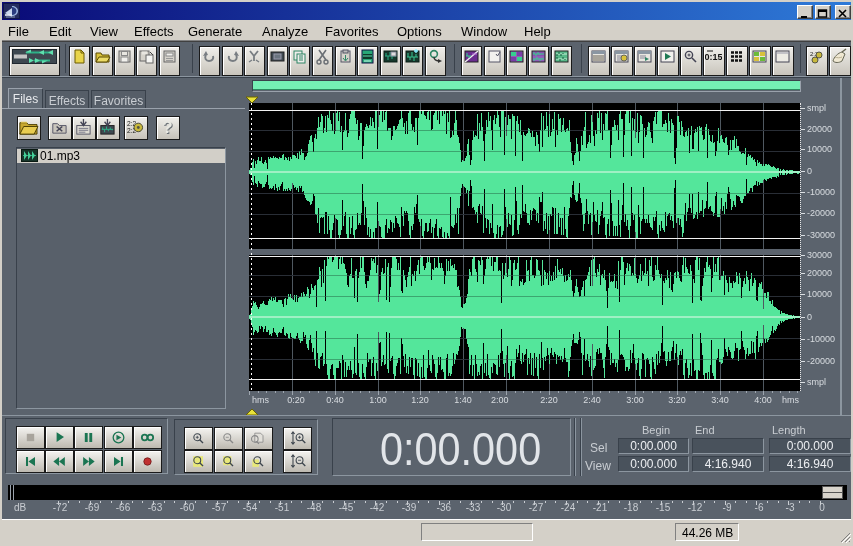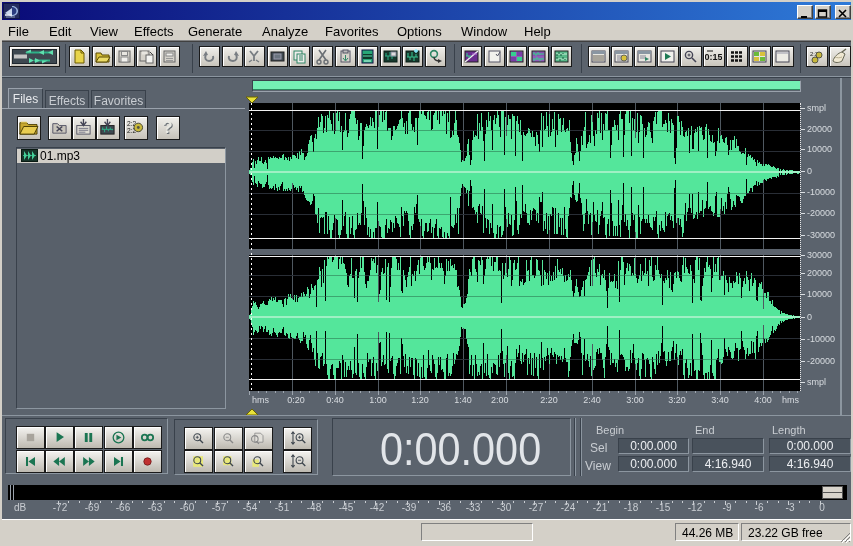--- a/index.html
+++ b/index.html
@@ -7,21 +7,21 @@
 .abs{position:absolute;}
 
 #title{left:0px;top:0px;width:849px;height:18px;background:linear-gradient(90deg,#0a0b78,#2e7ad8);}
 #title .txt{color:#fff;font-size:13px;font-weight:bold;letter-spacing:0px;}
 .tbtn{top:3px;width:16px;height:14px;background:#D4D0C8;border:1px solid;border-color:#fff #404040 #404040 #fff;box-shadow:inset -1px -1px 0 #808080;}
 
 #menu{left:0px;top:18px;width:849px;height:21px;background:#D4D0C8;border-bottom:1px solid #808080;}
 #menu span{position:absolute;top:4px;font-size:13px;color:#000;}
 
 #toolbar{left:0px;top:39px;width:849px;height:35px;background:#5B636D;border-top:1px solid #404040;}
-.tbbtn{position:absolute;top:4px;width:21px;height:21px;background:linear-gradient(180deg,#EFEEEA,#C9C5BC);border:1px solid #1a1a1a;box-shadow:inset 1px 1px 0 #fff;}
+.tbbtn{position:absolute;top:4px;width:21px;height:30px;background:linear-gradient(180deg,#EFEEEA,#C9C5BC);border:1px solid #1a1a1a;box-shadow:inset 1px 1px 0 #fff;}
 .sep{position:absolute;top:2px;width:1px;height:29px;background:#8C96A0;border-left:1px solid #39414b;}
 
 .sunk{border:1px solid;border-color:#39414B #8C96A0 #8C96A0 #39414B;}
 
 #lpanel{left:0px;top:74px;width:243px;height:339px;background:#5B636D;}
 .tab{position:absolute;top:14px;height:19px;font-size:12px;color:#C9CDD2;text-align:center;
  background:#565E68;border:1px solid #39414B;border-bottom:none;padding-top:3px;}
 .tab.on{top:12px;height:21px;background:#626B75;color:#E8EAED;border-color:#9AA2AC #39414B transparent #9AA2AC;}
 .pbtn{position:absolute;top:40px;width:24px;height:24px;background:linear-gradient(180deg,#F0EFEB,#C6C2B9);border:1px solid #1a1a1a;box-shadow:inset 1px 1px 0 #fff;}
 
@@ -720,21 +720,21 @@
             <circle cx="16" cy="9" r="4.2" fill="none" stroke="#3E464E" stroke-width="1.3"></circle>
             <path d="M19 12l4 4" stroke="#3E464E" stroke-width="1.6"></path>
             <path d="M14.2 9h3.6" stroke="#3E464E"></path>
           </g>
         </svg>
       </div>
       <div class="pgroup" style="left:330px;top:2px;width:239px;height:58px"></div>
       <div class="abs" id="time" style="left:378px;top:6px">0:00.000</div>
       <div class="abs" style="left:572px;top:2px;width:2px;height:58px;background:#8C96A0;border-left:1px solid #39414B"></div>
       <div class="abs" style="left:578px;top:2px;width:2px;height:58px;background:#8C96A0;border-left:1px solid #39414B"></div>
-      <div class="slab" style="left:594px;top:8px">Begin</div>
+      <div class="slab" style="left:640px;top:8px">Begin</div>
       <div class="slab" style="left:693px;top:8px">End</div>
       <div class="slab" style="left:770px;top:8px">Length</div>
       <div class="slab" style="left:588px;top:25px;font-size:12px">Sel</div>
       <div class="slab" style="left:583px;top:43px;font-size:12px">View</div>
       <div class="fld" style="left:616px;top:22px;width:71px">0:00.000</div>
       <div class="fld" style="left:690px;top:22px;width:72px"></div>
       <div class="fld" style="left:767px;top:22px;width:82px">0:00.000</div>
       <div class="fld" style="left:616px;top:40px;width:71px">0:00.000</div>
       <div class="fld" style="left:690px;top:40px;width:72px">4:16.940</div>
       <div class="fld" style="left:767px;top:40px;width:82px">4:16.940</div>
@@ -841,18 +841,17 @@
       <div class="mtick" style="left:765px;height:2px"></div>
       <div class="mtick" style="left:776px;height:2px"></div>
       <div class="mtick" style="left:786px;height:4px"></div>
       <div class="mtick" style="left:797px;height:2px"></div>
       <div class="mtick" style="left:807px;height:2px"></div>
       <div class="mtick" style="left:818px;height:4px"></div>
     </div>
 <div id="status" class="abs">
       <div class="spanel" style="left:419px;width:112px;padding-left:0px"></div>
       <div class="spanel" style="left:673px;width:64px;padding-left:6px">44.26 MB</div>
-      <div class="spanel" style="left:739px;width:110px;padding-left:6px">23.22 GB free</div>
       <svg width="12" height="12" viewBox="0 0 12 12" style="position:absolute;left:837px;top:11px">
         <path d="M11 2L2 11M11 6L6 11M11 10l-1 1" stroke="#808080"></path>
         <path d="M12 3L3 12M12 7L7 12" stroke="#fff"></path>
       </svg>
     </div>
 </div>
 </body></html>

